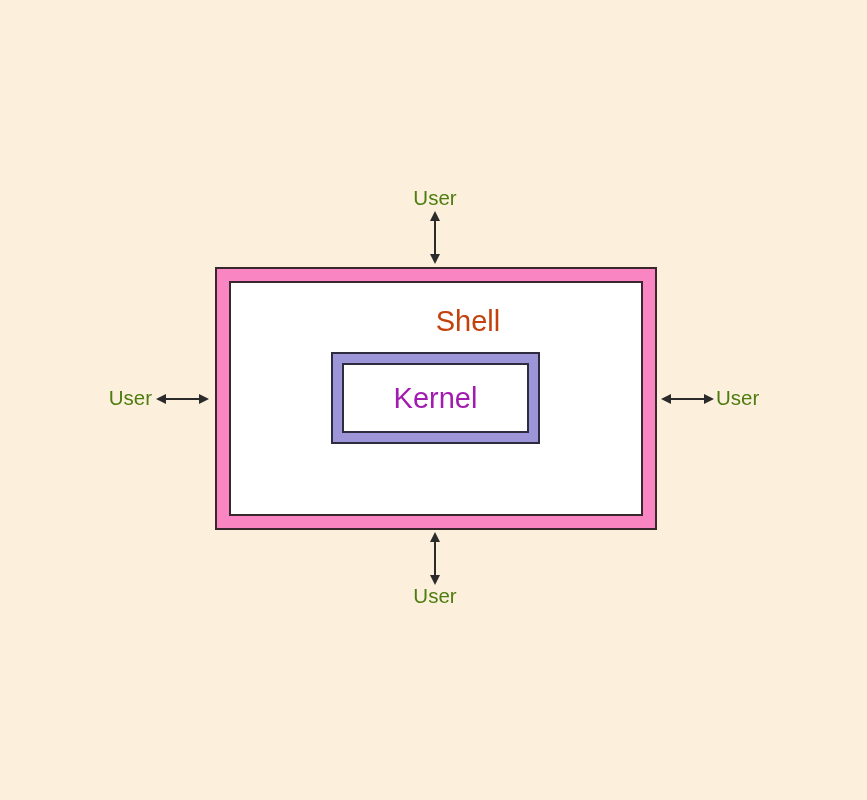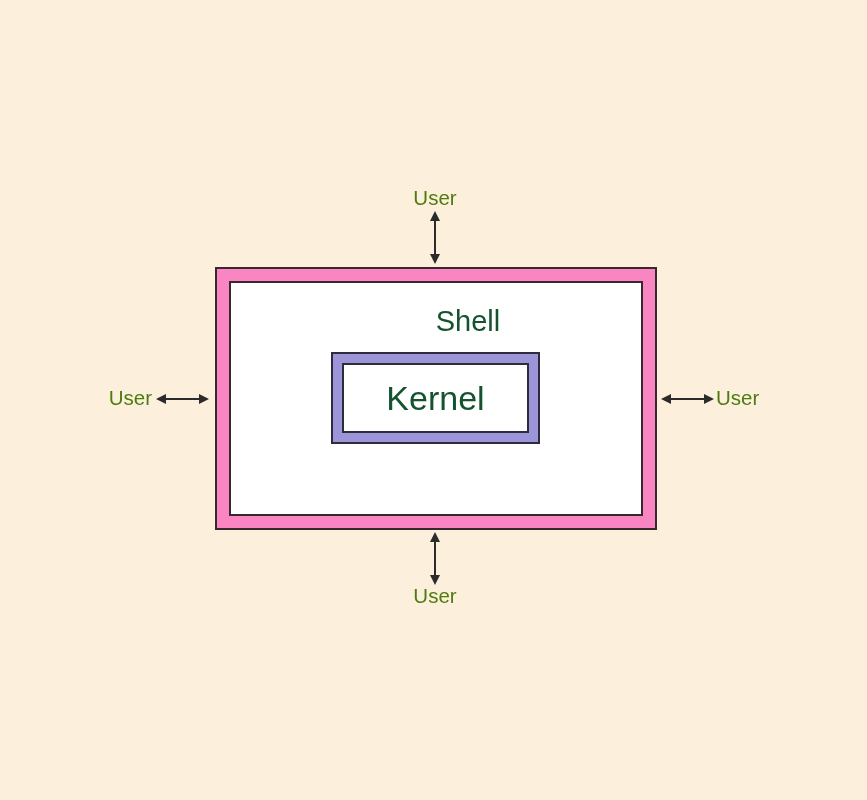--- a/index.html
+++ b/index.html
@@ -31,21 +31,21 @@
     background: #ffffff;
     border: 2px solid var(--shell-border, #39272E);
     position: relative;
   }
   .shell-label {
     left: 215px; top: 303px;
     width: 506px;
     text-align: center;
     font-size: 29px;
     line-height: 36px;
-    color: #14532d;
+    color: #c2410c;
   }
 
   
   .kernel-box {
     left: 331px; top: 352px;
     width: 209px; height: 92px;
     box-sizing: border-box;
     background: var(--kernel-fill, #9C96D9);
     border: 2px solid var(--kernel-border, #2E2B3F);
     padding: 9px;
@@ -53,22 +53,22 @@
   .kernel-inner {
     width: 100%; height: 100%;
     box-sizing: border-box;
     background: #ffffff;
     border: 2px solid var(--kernel-border, #2E2B3F);
     display: flex;
     align-items: center;
     justify-content: center;
   }
   .kernel-label {
-    font-size: 34px;
-    color: #14532d;
+    font-size: 29px;
+    color: #a21caf;
   }
 
   .user-label {
     font-size: 20.5px;
     color: #4d7c0f;
   }
   .user-top    { left: 385px; top: 186px; width: 100px; text-align: center; }
   .user-bottom { left: 385px; top: 584px; width: 100px; text-align: center; }
   .user-left   { left: 56px;  top: 386px; width: 96px;  text-align: right; }
   .user-right  { left: 716px; top: 386px; width: 100px; text-align: left; }

